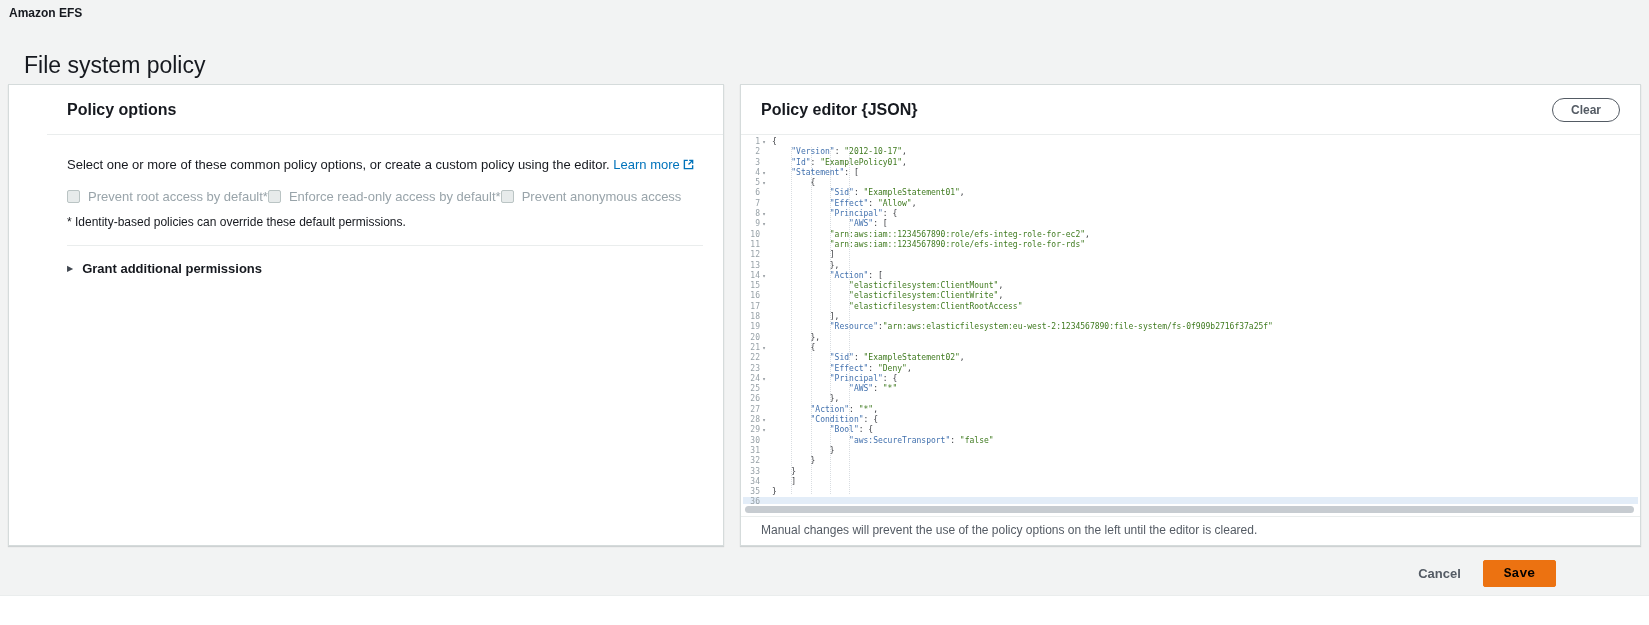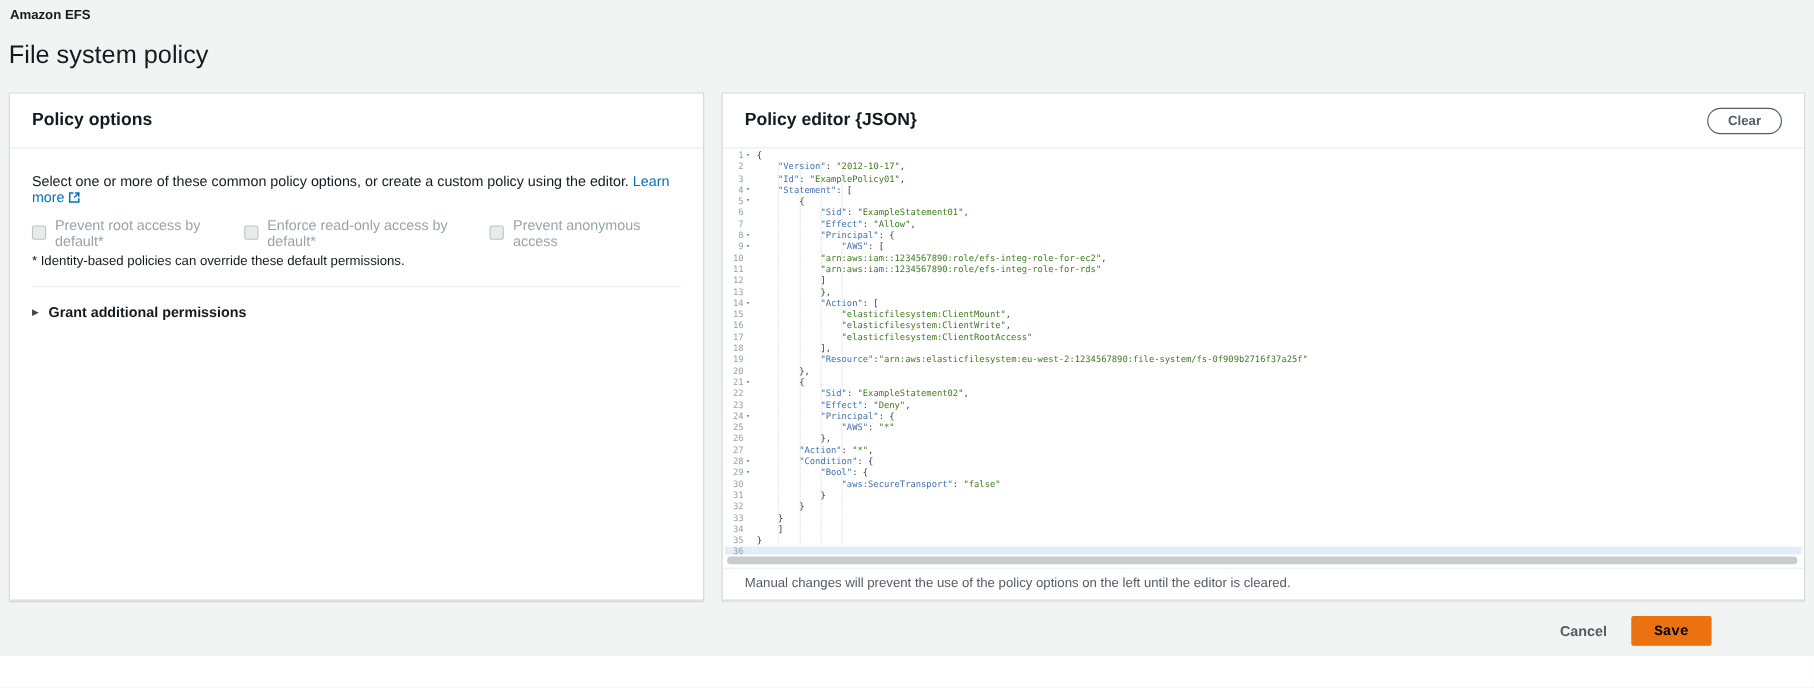--- a/index.html
+++ b/index.html
@@ -4,25 +4,25 @@
 <style>
   * { box-sizing: border-box; }
   html,body { margin:0; padding:0; }
   body {
     width:1649px; height:625px; position:relative; overflow:hidden;
     background: var(--page-bg, #f2f3f3);
     font-family: "Liberation Sans", sans-serif;
     color:#16191f;
   }
   .breadcrumb { position:absolute; top:6px; left:9px; font-size:12px; font-weight:700; color:#16191f; cursor:pointer; }
-  .page-title { position:absolute; top:36px; left:8px; margin:0; font-size:23px; font-weight:400; color:#16191f; }
+  .page-title { position:absolute; top:36px; left:8px; margin:16px; font-size:23px; font-weight:400; color:#16191f; }
 
   .cards { position:absolute; top:84px; left:8px; right:8px; display:flex; gap:16px; }
   .card { height:462px; background:#fff; border:1px solid #d5dbdb; box-shadow:0 1px 1px rgba(0,28,36,.15); }
-  .card.left { width:632px; flex:none; }
+  .card.left { width:716px; flex:none;padding-left:38px; }
   .card.right { flex:1; display:flex; flex-direction:column; min-width:0; }
 
   .card-hd { height:50px; flex:none; display:flex; align-items:center; justify-content:space-between;
              padding:0 20px; border-bottom:1px solid #eaeded; }
   .card-hd h2 { margin:0; font-size:16px; font-weight:700; color:#16191f; }
 
   .card-bd { padding:20px; }
   .desc { margin:2px 0 16px; font-size:13px; color:#16191f; }
   .link { color:var(--link-blue, #0073bb); text-decoration:none; font-weight:400; cursor:pointer; }
   .ext-icon { vertical-align:-1px; margin-left:3px; }

